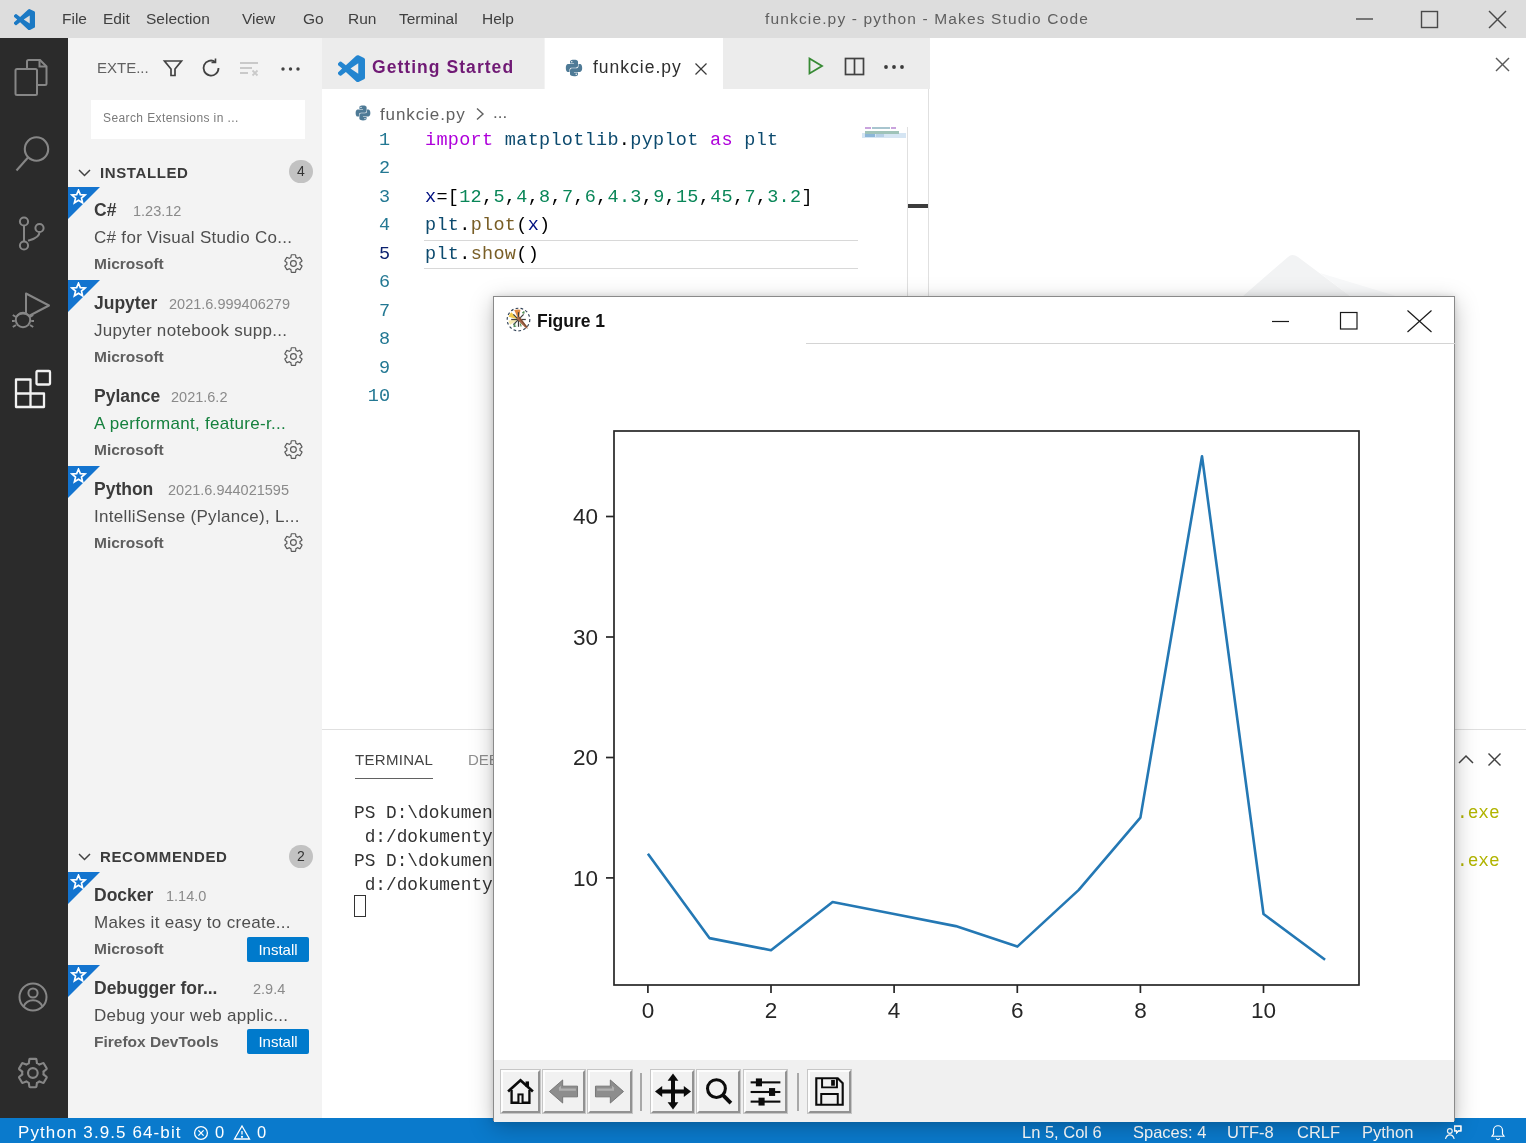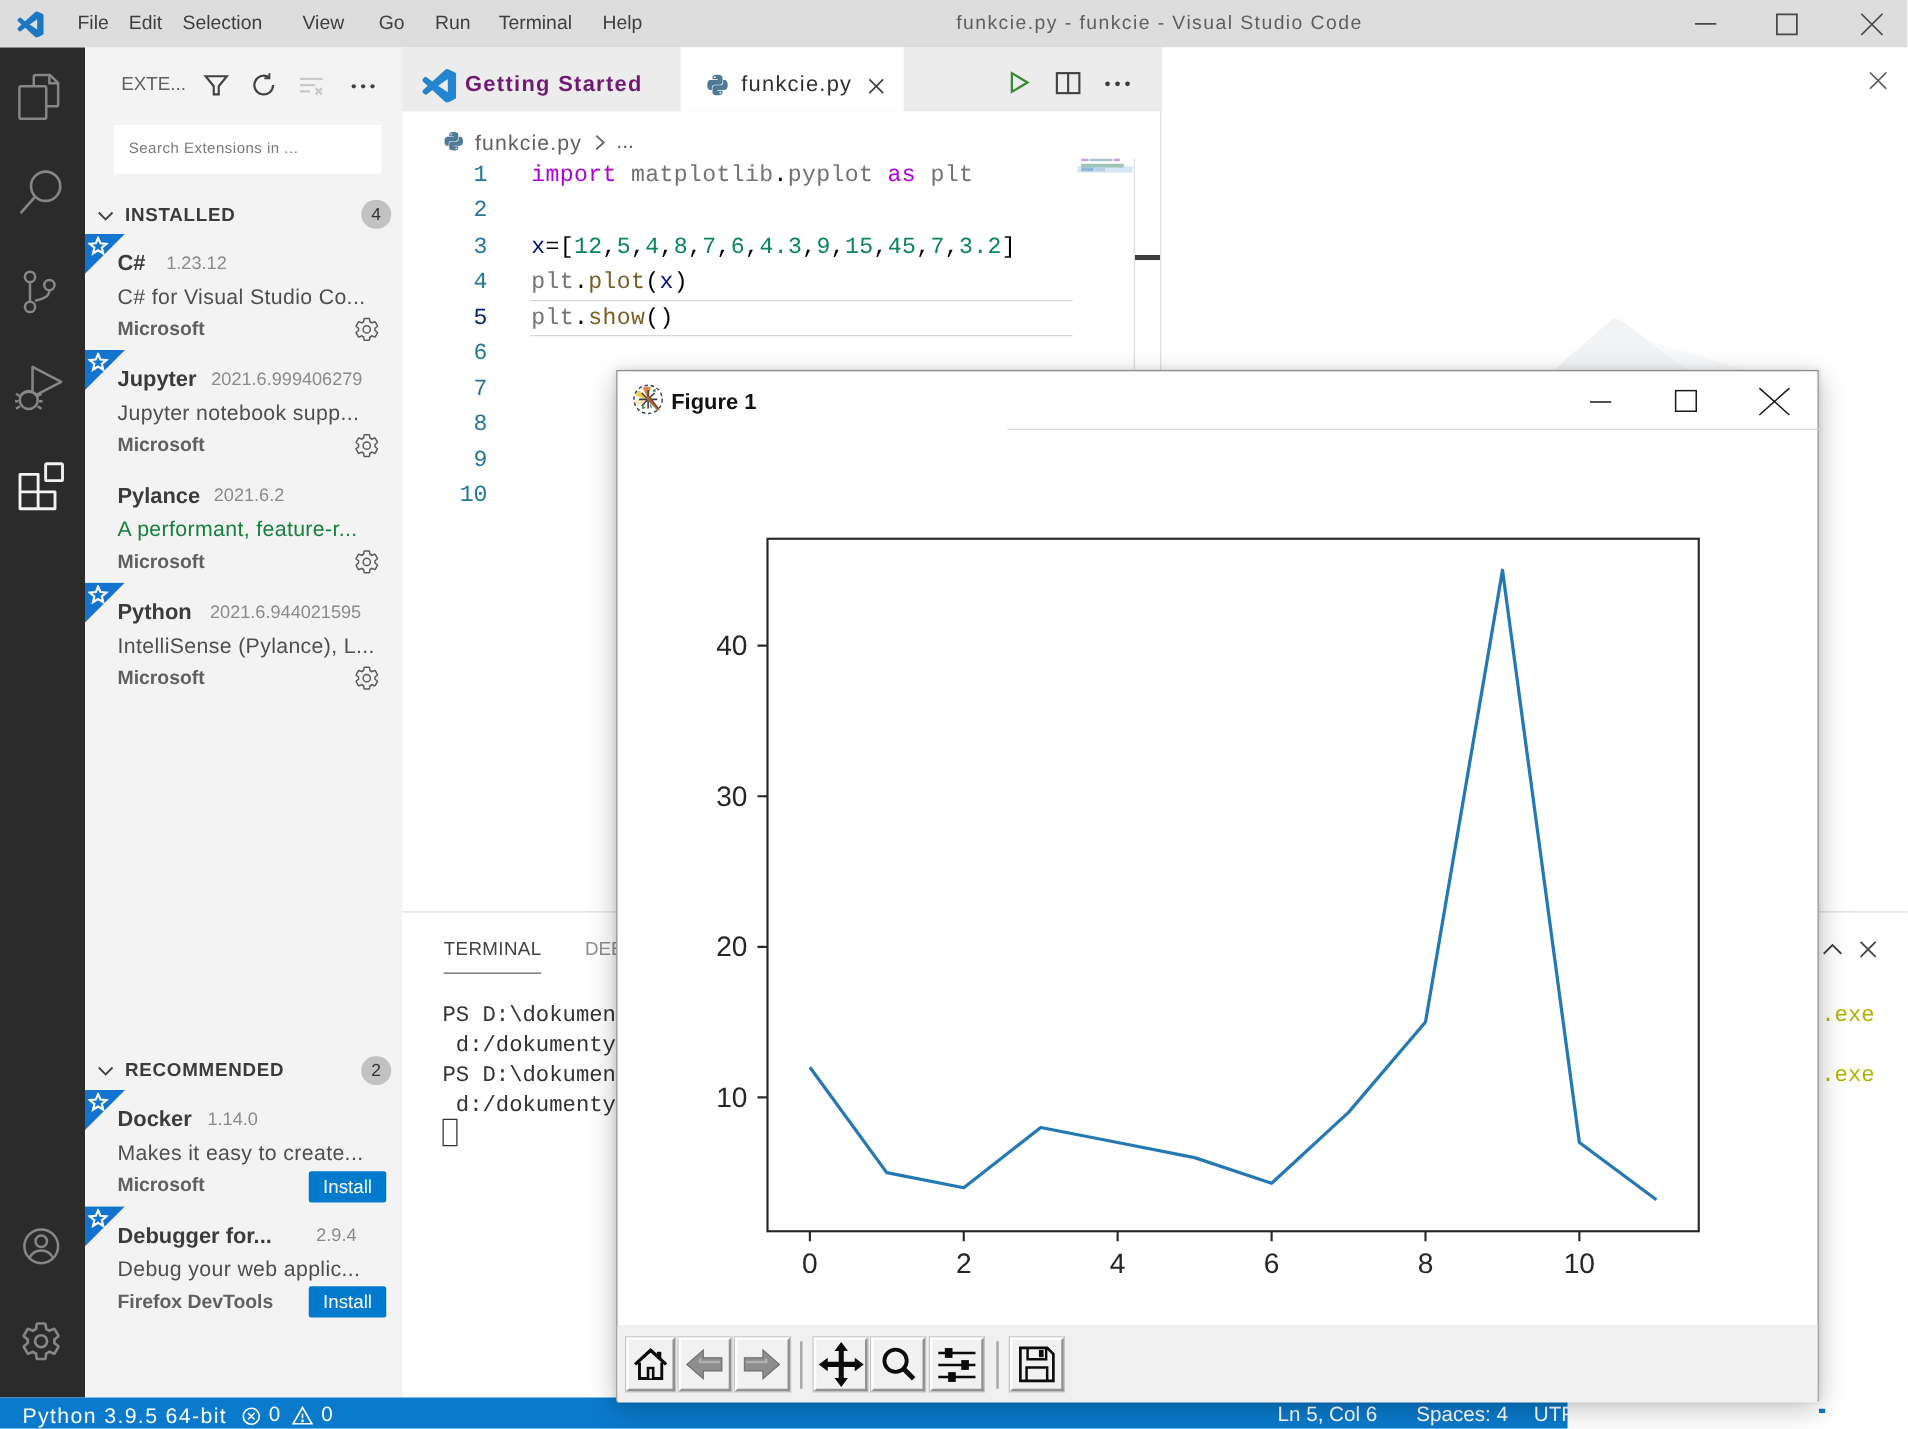--- a/index.html
+++ b/index.html
@@ -18,21 +18,21 @@
   </svg>
   <div class="abs" style="top:10px;left:0;width:1526px;height:20px;font-size:15.5px;color:#3f3f3f;">
     <span class="abs" style="left:62px">File</span>
     <span class="abs" style="left:103px">Edit</span>
     <span class="abs" style="left:146px">Selection</span>
     <span class="abs" style="left:242px">View</span>
     <span class="abs" style="left:303px">Go</span>
     <span class="abs" style="left:348px">Run</span>
     <span class="abs" style="left:399px">Terminal</span>
     <span class="abs" style="left:482px">Help</span>
-    <span class="abs" style="left:765px;color:#5f5f5f;letter-spacing:1.15px">funkcie.py - funkcie - Visual Studio Code</span>
+    <span class="abs" style="left:765px;color:#5f5f5f;letter-spacing:1.15px">funkcie.py - python - Makes Studio Code</span>
   </div>
 
   <svg class="abs" style="left:1340px;top:0" width="186" height="38" viewBox="0 0 186 38">
     <g stroke="#494949" stroke-width="1.4" fill="none">
       <line x1="16" y1="19" x2="33" y2="19"></line>
       <rect x="81.5" y="11.5" width="16" height="16"></rect>
       <line x1="149" y1="11" x2="166" y2="28"></line>
       <line x1="166" y1="11" x2="149" y2="28"></line>
     </g>
   </svg>
@@ -230,21 +230,21 @@
   </svg>
   <div class="abs" style="left:493px;top:103px;font-size:17px;color:#616161;">...</div>
 
   <style>
     .ln { position:absolute; left:340px; width:50px; text-align:right;
           font-family:"Liberation Mono",monospace; font-size:18.5px; height:28.5px;
           line-height:28.5px; color:#237893; }
     .cl { position:absolute; left:425px; font-family:"Liberation Mono",monospace;
           font-size:18.5px; height:28.5px; line-height:28.5px; color:#000;
           white-space:pre; letter-spacing:0.3px; }
-    .kw { color:#af00db; } .md { color:#737373; } .vr { color:#001080; }
+    .kw { color:#af00db; } .md { color:#0c4a6e; } .vr { color:#001080; }
     .nm { color:#098658; } .fn { color:#795e26; }
   </style>
 
   <div class="abs" style="left:424px;top:240px;width:434px;height:29px;border-top:1.4px solid #d8d8d8;border-bottom:1.4px solid #d8d8d8;"></div>
   <div class="ln" style="top:126.7px;">1</div>
   <div class="ln" style="top:155.2px;">2</div>
   <div class="ln" style="top:183.7px;">3</div>
   <div class="ln" style="top:212.2px;">4</div>
   <div class="ln" style="top:240.7px;color:#0b216f;">5</div>
   <div class="ln" style="top:269.2px;">6</div>
@@ -297,21 +297,21 @@
           color:#333; white-space:pre; line-height:24px; }
   </style>
   <div class="tl" style="left:354px;top:801px;">PS D:\dokumenty\SKOLA\Infor</div>
   <div class="tl" style="left:354px;top:825px;"> d:/dokumenty/SKOLA/Informa</div>
   <div class="tl" style="left:354px;top:849px;">PS D:\dokumenty\SKOLA\Infor</div>
   <div class="tl" style="left:354px;top:873px;"> d:/dokumenty/SKOLA/Informa</div>
   <div class="tl" style="left:1457px;top:801px;color:#b1b400;">.exe</div>
   <div class="tl" style="left:1457px;top:849px;color:#b1b400;">.exe</div>
   <div class="abs" style="left:354px;top:895px;width:12px;height:22px;border:1.4px solid #333;"></div>
 
-  <div class="abs" style="left:0;top:1118px;width:1254px;height:25px;background:#0a7acc;color:#fff;font-size:16.5px;">
+  <div class="abs" style="left:0;top:1118px;width:1526px;height:25px;background:#0a7acc;color:#fff;font-size:16.5px;">
     <span class="abs" style="left:18px;top:5px;font-size:17px;letter-spacing:1.1px;">Python 3.9.5 64-bit</span>
     <svg class="abs" style="left:193px;top:6.5px" width="16" height="16" viewBox="0 0 16 16" fill="none" stroke="#fff" stroke-width="1.3">
       <circle cx="8" cy="8" r="6.4"></circle>
         <path d="M5.4 5.4 l5.2 5.2 M10.6 5.4 l-5.2 5.2"></path>
     </svg>
     <span class="abs" style="left:215px;top:5px;">0</span>
     <svg class="abs" style="left:233px;top:6px" width="18" height="17" viewBox="0 0 18 17" fill="none" stroke="#fff" stroke-width="1.3">
       <path d="M9 2 16.5 15H1.5z"></path>
         <line x1="9" y1="7" x2="9" y2="10.5"></line>
         <circle cx="9" cy="12.8" r="0.5"></circle>

